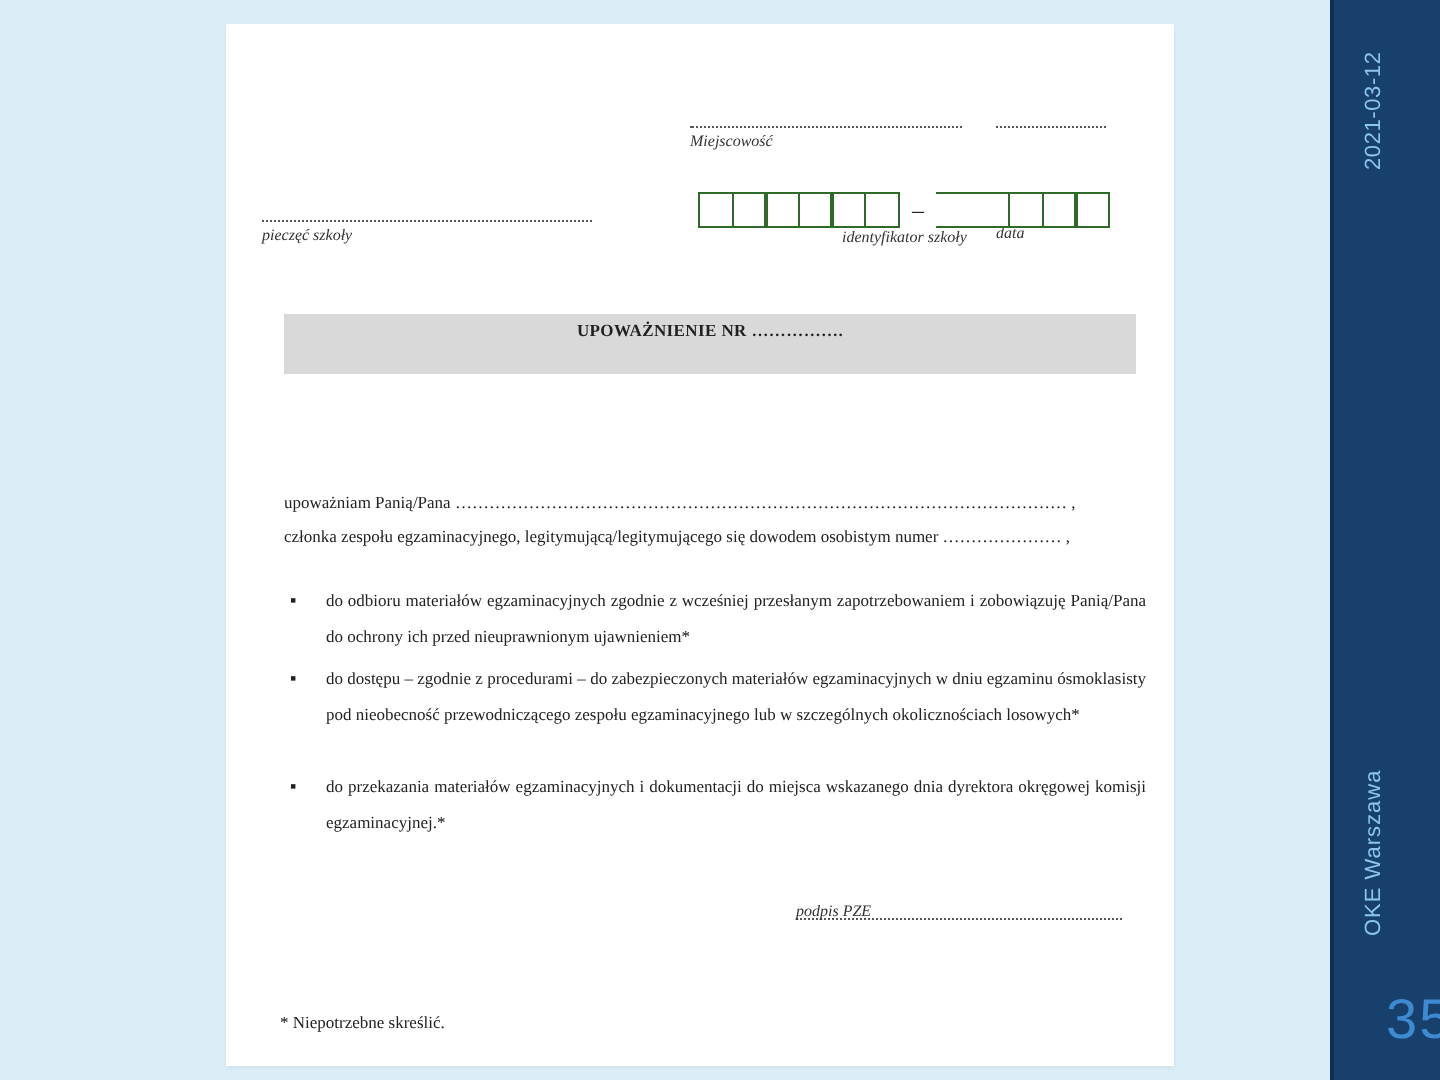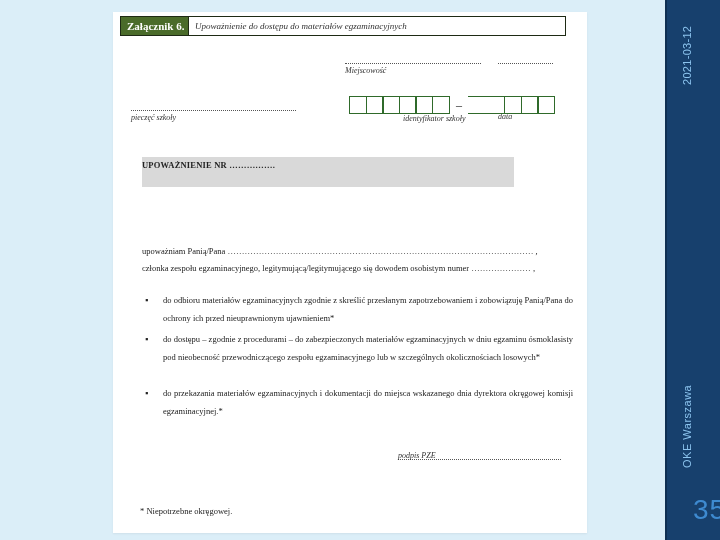--- a/index.html
+++ b/index.html
@@ -64,22 +64,22 @@
     .id-boxes { position: absolute; left: 236px; top: 84px; display: flex; align-items: center; }
     .id-box {
       width: 18px; height: 18px; border: 1.5px solid #2f6a2a; margin-right: -1.5px;
     }
     .id-dash { font-size: 12px; margin: 0 6px 0 8px; color: #222; }
     .id-wide {
       width: 36px; height: 18px; border-top: 1.5px solid #2f6a2a; border-bottom: 1.5px solid #2f6a2a;
     }
 
     .title-band {
-      position: absolute; left: 29px; top: 145px; width: 372px; height: 30px;
-      background: #d9d9d9; 
+      position: absolute; left: 29px; top: 145px; width: 426px; height: 30px;
+      background: #d9d9d9; text-align: center;
       font-size: 8.5px; color: #222; letter-spacing: 0.2px;
     }
     .title-band .l1 { margin-top: 3px; font-weight: bold; }
     .title-band .l2 { margin-top: 6px; font-weight: bold; }
 
     .para {
       position: absolute; left: 29px; width: 430px;
       font-size: 9.5px; color: #222; line-height: 13px; text-align: justify;
     }
     .line {
@@ -98,24 +98,20 @@
       font-size: 8.5px; color: #222;
     }
   </style>
 </head>
 <body>
 
 <div class="slide">
 
   <div class="page">
 
-    <div class="att-header">
-      <div class="att-label">Załącznik 6.</div>
-      <div class="att-title">Upoważnienie do dostępu do materiałów egzaminacyjnych</div>
-    </div>
 
     <div class="dots" style="left:232px; top:51px; width:136px;"></div>
     <div class="cap" style="left:232px; top:54px; width:136px;">Miejscowość</div>
     <div class="dots" style="left:385px; top:51px; width:55px;"></div>
     <div class="cap" style="left:385px; top:54px; width:55px;margin-top:46px;">data</div>
 
     <div class="dots" style="left:18px; top:98px; width:165px;"></div>
     <div class="cap" style="left:18px; top:101px; width:165px;">pieczęć szkoły</div>
 
     <div class="id-boxes">
@@ -124,47 +120,47 @@
       <div class="id-box"></div>
       <div class="id-box"></div>
       <div class="id-box"></div>
       <div class="id-box"></div>
       <span class="id-dash">–</span>
       <div class="id-wide"></div>
       <div class="id-box"></div>
       <div class="id-box"></div>
       <div class="id-box"></div>
     </div>
-    <div class="cap" style="left:290px; top:102px; width:120px;">identyfikator szkoły</div>
+    <div class="cap" style="left:308px; top:102px; width:120px;">identyfikator szkoły</div>
 
     <div class="title-band">
       <div class="l1">UPOWAŻNIENIE NR …………….</div>
     </div>
 
 
     <div class="line" style="top:234px;">upoważniam Panią/Pana ……………………………………………………………………………………………… ,</div>
     <div class="line" style="top:251px;">członka zespołu egzaminacyjnego, legitymującą/legitymującego się dowodem osobistym numer ………………… ,</div>
 
     <div class="bullet-item" style="top:279px;">
       <span class="mark">▪</span>
-      <span class="txt">do odbioru materiałów egzaminacyjnych zgodnie z skreślić przesłanym zapotrzebowaniem i zobowiązuję Panią/Pana do ochrony ich przed nieuprawnionym ujawnieniem*</span>
+      <span class="txt">do odbioru materiałów egzaminacyjnych zgodnie z wcześniej przesłanym zapotrzebowaniem i zobowiązuję Panią/Pana do ochrony ich przed nieuprawnionym ujawnieniem*</span>
     </div>
     <div class="bullet-item" style="top:318px;">
       <span class="mark">▪</span>
       <span class="txt">do dostępu – zgodnie z procedurami – do zabezpieczonych materiałów egzaminacyjnych w dniu egzaminu ósmoklasisty pod nieobecność przewodniczącego zespołu egzaminacyjnego lub w szczególnych okolicznościach losowych*</span>
     </div>
     <div class="bullet-item" style="top:372px;">
       <span class="mark">▪</span>
       <span class="txt">do przekazania materiałów egzaminacyjnych i dokumentacji do miejsca wskazanego dnia dyrektora okręgowej komisji egzaminacyjnej.*</span>
     </div>
 
     <div class="dots" style="left:285px; top:447px; width:163px;"></div>
     <div class="cap" style="left:285px; top:439px; width:163px;">podpis PZE</div>
 
-    <div class="footnote">* Niepotrzebne okręgowej.</div>
+    <div class="footnote">* Niepotrzebne skreślić.</div>
   </div>
 
   <div class="sidebar">
     <div class="date">2021-03-12</div>
     <div class="org">OKE Warszawa</div>
     <div class="page-num">35</div>
   </div>
 </div>
 
 </body></html>

